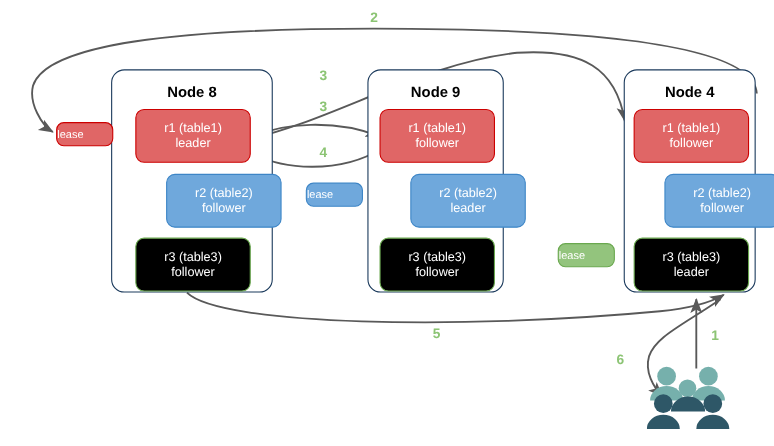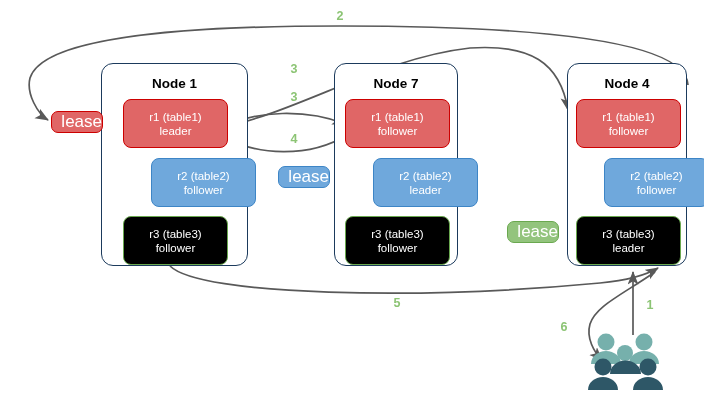--- a/index.html
+++ b/index.html
@@ -10,22 +10,22 @@
   .node-box{position:absolute;border:1.6px solid #1b3a5c;border-radius:12px;background:#fff;box-sizing:border-box;}
   .node-title{position:absolute;left:0;right:0;text-align:center;font-weight:bold;font-size:13.5px;color:#000;}
   .replica{position:absolute;border-radius:8px;box-sizing:border-box;
            display:flex;flex-direction:column;align-items:center;justify-content:center;
            color:#ffffff;font-size:11.5px;line-height:14px;text-align:center;}
   .replica .ln{display:block;}
   .r-red{background:#e06666;border:1.5px solid #cc0000;}
   .r-blue{background:#6fa8dc;border:1.5px solid #3d85c6;margin-left:28px;}
   .r-green{background:#000000;border:1.5px solid #6aa84f;}
   .lease{position:absolute;border-radius:7px;box-sizing:border-box;
-         display:flex;align-items:center;justify-content:flex-end;
-         color:#ffffff;font-size:17px;}
+         display:flex;align-items:center;justify-content:flex-start;
+         color:#ffffff;font-size:10px;}
   .l-red{background:#e06666;border:1.5px solid #cc0000;}
   .l-blue{background:#6fa8dc;border:1.5px solid #3d85c6;}
   .l-green{background:#93c47d;border:1.5px solid #6aa84f;}
   .step-label{position:absolute;color:#8cc474;font-size:12.5px;font-weight:bold;
               text-align:center;width:20px;}
   #people{position:absolute;left:588px;top:330px;width:80px;height:62px;}
 </style>
 </head>
 <body>
 
@@ -47,37 +47,37 @@
     <path d="M 347,135 C 310,158 255,156 224,136" fill="none" stroke="#595959" stroke-width="1.7" marker-end="url(#ah)"></path>
 
     <path d="M 170,266 C 200,296 420,300 600,283 C 630,280 648,274 658,268" fill="none" stroke="#595959" stroke-width="1.7" marker-end="url(#ah)"></path>
 
     <path d="M 633,335 L 633,272" fill="none" stroke="#595959" stroke-width="1.7" marker-end="url(#ah)"></path>
 
     <path d="M 655,272 C 620,296 596,306 590,324 C 586,338 594,352 602,360" fill="none" stroke="#595959" stroke-width="1.7" marker-end="url(#ah)"></path>
   </svg>
 
   <div class="node-box" style="left:101px;top:63px;width:147px;height:203px;">
-    <div class="node-title" style="top:12px;">Node 1</div>
+    <div class="node-title" style="top:12px;">Node 8</div>
     <div class="replica r-red" style="left:21px;top:35px;width:105px;height:49px;">
       <span class="ln">r1 (table1)</span>
       <span class="ln">leader</span>
     </div>
     <div class="replica r-blue" style="left:21px;top:94px;width:105px;height:49px;">
       <span class="ln">r2 (table2)</span>
       <span class="ln">follower</span>
     </div>
     <div class="replica r-green" style="left:21px;top:152px;width:105px;height:49px;">
       <span class="ln">r3 (table3)</span>
       <span class="ln">follower</span>
     </div>
   </div>
 
   <div class="node-box" style="left:334px;top:63px;width:124px;height:203px;">
-    <div class="node-title" style="top:12px;">Node 7</div>
+    <div class="node-title" style="top:12px;">Node 9</div>
     <div class="replica r-red" style="left:10px;top:35px;width:105px;height:49px;">
       <span class="ln">r1 (table1)</span>
       <span class="ln">follower</span>
     </div>
     <div class="replica r-blue" style="left:10px;top:94px;width:105px;height:49px;">
       <span class="ln">r2 (table2)</span>
       <span class="ln">leader</span>
     </div>
     <div class="replica r-green" style="left:10px;top:152px;width:105px;height:49px;">
       <span class="ln">r3 (table3)</span>

